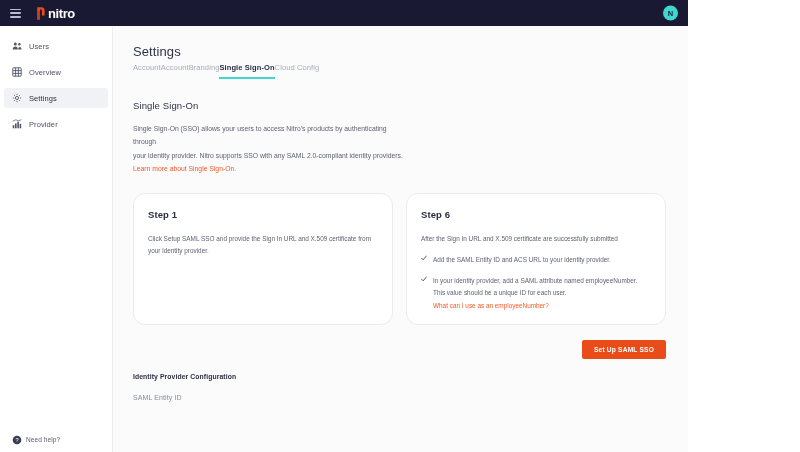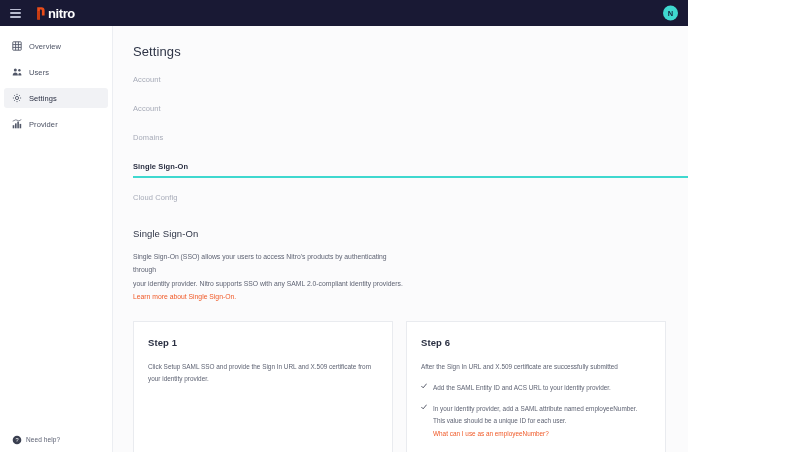--- a/index.html
+++ b/index.html
@@ -57,32 +57,32 @@
     cursor: pointer;
   }
   .need-help .nav-label { font-size: 6.5px; color: #5b6072; }
 
   
   .main { flex: 1; background: #fbfbfc; overflow: hidden; position: relative; }
   .main-inner { padding: 18px 0 0 20px; }
 
   .page-title { font-size: 13px; color: #2e3446; font-weight: normal; letter-spacing: 0.1px; }
 
-  .tabs { display: flex; gap: 15px; margin-top: 16px; border-bottom: 1px solid transparent; flex-direction: column; }
+  .tabs { display: flex; margin-top: 4px; border-bottom: 1px solid transparent; }
   .tab { font-size: 7.5px; color: #a7abb8; padding-bottom: 5px; cursor: pointer; letter-spacing: 0.1px; }
   .tab.active { color: #2a2f42; font-weight: bold; border-bottom: 2px solid #3fd8cf; }
 
   .section-title { font-size: 9.5px; color: #2e3446; margin-top: 20px; letter-spacing: 0.1px; }
   .desc { margin-top: 11px; font-size: 6.8px; color: #5e6373; line-height: 1.95; max-width: 270px; }
   .link-orange { color: #f05a28; text-decoration: none; cursor: pointer; display: block; }
 
   
   .cards { display: flex; gap: 13px; margin-top: 18px; padding-right: 22px; }
   .card {
-    flex: 1; background: #ffffff; border: 1px solid #e9ebef; border-radius: 0;
+    flex: 1; background: #ffffff; border: 1px solid #e9ebef; border-radius: 12px;
     min-height: 122px; padding: 15px 14px 12px 14px;
   }
   .card-title { font-size: 9.5px; font-weight: bold; color: #2a2f42; letter-spacing: 0.1px; }
   .card-text { margin-top: 13px; font-size: 6.4px; color: #5e6373; line-height: 1.95; }
   .bullets { margin-top: 9px; display: flex; flex-direction: column; gap: 8px; }
   .bullet { display: flex; gap: 6px; align-items: flex-start; }
   .check { flex: 0 0 6px; margin-top: 1px; color: #2a2f42; }
   .check svg { display: block; width: 6px; height: 6px; }
   .bullet-text { font-size: 6.4px; color: #5e6373; line-height: 1.9; }
   .bullet-text .link-orange { margin-top: 1px; }
@@ -126,43 +126,43 @@
       <span>N</span>
     </div>
   </div>
 
   <div class="body">
 
     <div class="sidebar">
 
       <div class="nav-item">
         <span class="nav-ico">
+          <svg viewBox="0 0 10 10" fill="currentColor">
+            <circle cx="3.3" cy="3" r="1.5"></circle>
+            <circle cx="7.4" cy="3.3" r="1.2"></circle>
+            <path d="M0.7 8.4 C0.7 6.5 1.8 5.5 3.3 5.5 C4.8 5.5 5.9 6.5 5.9 8.4 Z"></path>
+            <path d="M6.2 8.4 C6.2 6.9 6.7 5.9 7.8 5.9 C8.9 5.9 9.4 6.9 9.4 8.4 Z"></path>
+          </svg>
+        </span>
+        <span class="nav-label">Users</span>
+      </div>
+
+      <div class="nav-item">
+        <span class="nav-ico">
           <svg viewBox="0 0 10 10" fill="none" stroke="currentColor" stroke-width="0.9">
             <rect x="0.8" y="0.8" width="8.4" height="8.4" rx="0.6"></rect>
             <line x1="0.8" y1="3.6" x2="9.2" y2="3.6"></line>
             <line x1="0.8" y1="6.4" x2="9.2" y2="6.4"></line>
             <line x1="3.6" y1="0.8" x2="3.6" y2="9.2"></line>
             <line x1="6.4" y1="0.8" x2="6.4" y2="9.2"></line>
           </svg>
         </span>
         <span class="nav-label">Overview</span>
       </div>
 
-      <div class="nav-item">
-        <span class="nav-ico">
-          <svg viewBox="0 0 10 10" fill="currentColor">
-            <circle cx="3.3" cy="3" r="1.5"></circle>
-            <circle cx="7.4" cy="3.3" r="1.2"></circle>
-            <path d="M0.7 8.4 C0.7 6.5 1.8 5.5 3.3 5.5 C4.8 5.5 5.9 6.5 5.9 8.4 Z"></path>
-            <path d="M6.2 8.4 C6.2 6.9 6.7 5.9 7.8 5.9 C8.9 5.9 9.4 6.9 9.4 8.4 Z"></path>
-          </svg>
-        </span>
-        <span class="nav-label">Users</span>
-      </div>
-
       <div class="nav-item active">
         <span class="nav-ico">
           <svg viewBox="0 0 10 10" fill="none" stroke="currentColor" stroke-width="0.9">
             <circle cx="5" cy="5" r="1.6"></circle>
             <path d="M5 0.9 L5 2.0 M5 8.0 L5 9.1 M0.9 5 L2.0 5 M8.0 5 L9.1 5 M2.1 2.1 L2.9 2.9 M7.1 7.1 L7.9 7.9 M7.9 2.1 L7.1 2.9 M2.9 7.1 L2.1 7.9"></path>
           </svg>
         </span>
         <span class="nav-label">Settings</span>
       </div>
 
@@ -192,21 +192,21 @@
     </div>
 
     <div class="main">
       <div class="main-inner">
 
         <div class="page-title">Settings</div>
 
         <div class="tabs">
           <div class="tab">Account</div>
           <div class="tab">Account</div>
-          <div class="tab">Domains</div>
+          <div class="tab">Branding</div>
           <div class="tab active">Single Sign-On</div>
           <div class="tab">Cloud Config</div>
         </div>
 
         <div class="section-title">Single Sign-On</div>
 
         <div class="desc">
           <div>Single Sign-On (SSO) allows your users to access Nitro's products by authenticating through</div>
           <div>your identity provider. Nitro supports SSO with any SAML 2.0-compliant identity providers.</div>
           <a class="link-orange">Learn more about Single Sign-On.</a>

